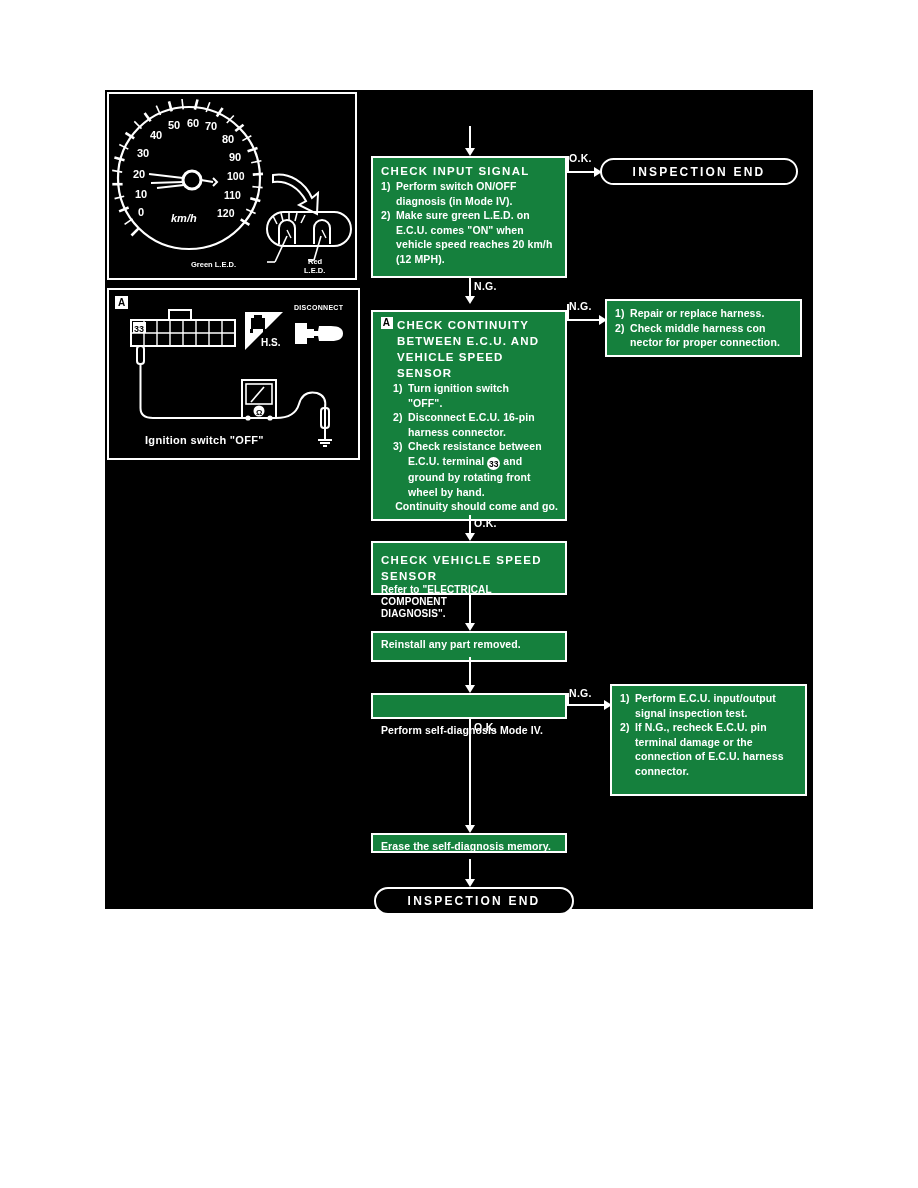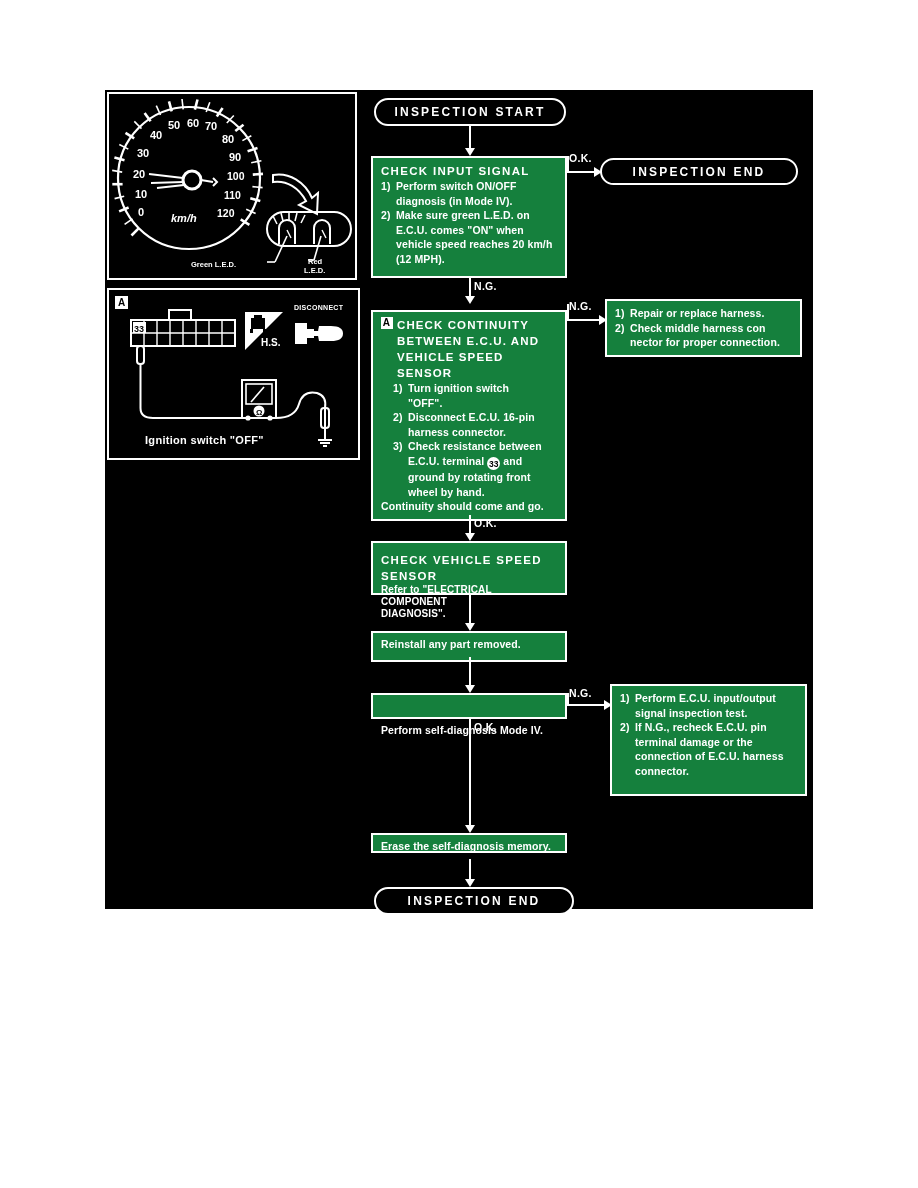--- a/index.html
+++ b/index.html
@@ -68,21 +68,21 @@
     line-height: 16px;
     display: block;
   }
   
   .li {
     display: flex;
     align-items: flex-start;
   }
   .li .num { width: 15px; flex: 0 0 15px; }
   .li .txt { flex: 1; }
-  .bold-note { font-weight: bold; display:block; }
+  .bold-note { font-weight: bold; display:block;text-align:right; }
 
   
   .vline { position: absolute; width: 2px; background: #ffffff; }
   .hline { position: absolute; height: 2px; background: #ffffff; }
   .arrow-d {
     position: absolute;
     width: 0; height: 0;
     border-left: 5px solid transparent;
     border-right: 5px solid transparent;
     border-top: 8px solid #ffffff;
@@ -315,23 +315,20 @@
 
         <path d="M186 33 L186 54 L198 54 L198 48 L205 48 L205 39 L198 39 L198 33 Z" fill="#ffffff"></path>
         <path d="M210 36 Q208 43.5 210 51 L222 51 Q234 51 234 43.5 Q234 36 222 36 Z" fill="#ffffff"></path>
         <rect x="205" y="41" width="6" height="5" fill="#ffffff"></rect>
       </svg>
 
       <div class="disc-label" style="left:185px; top:14px;">DISCONNECT</div>
       <div class="ign-cap" style="left:36px; top:144px;">Ignition switch "OFF"</div>
     </div>
 
-    <div class="terminal" style="left:269px; top:8px; width:192px; height:28px;">
-      <span>INSPECTION  START</span>
-    </div>
 
     <div class="vline" style="left:364px; top:36px; height:26px;"></div>
     <div class="arrow-d" style="left:360px; top:58px;"></div>
 
     <div class="fbox" style="left:266px; top:66px; width:196px; height:122px;">
       <div class="pad">
         <span class="hdr">CHECK  INPUT  SIGNAL</span>
         <div class="li">
           <span class="num">1)</span>
           <span class="txt">

